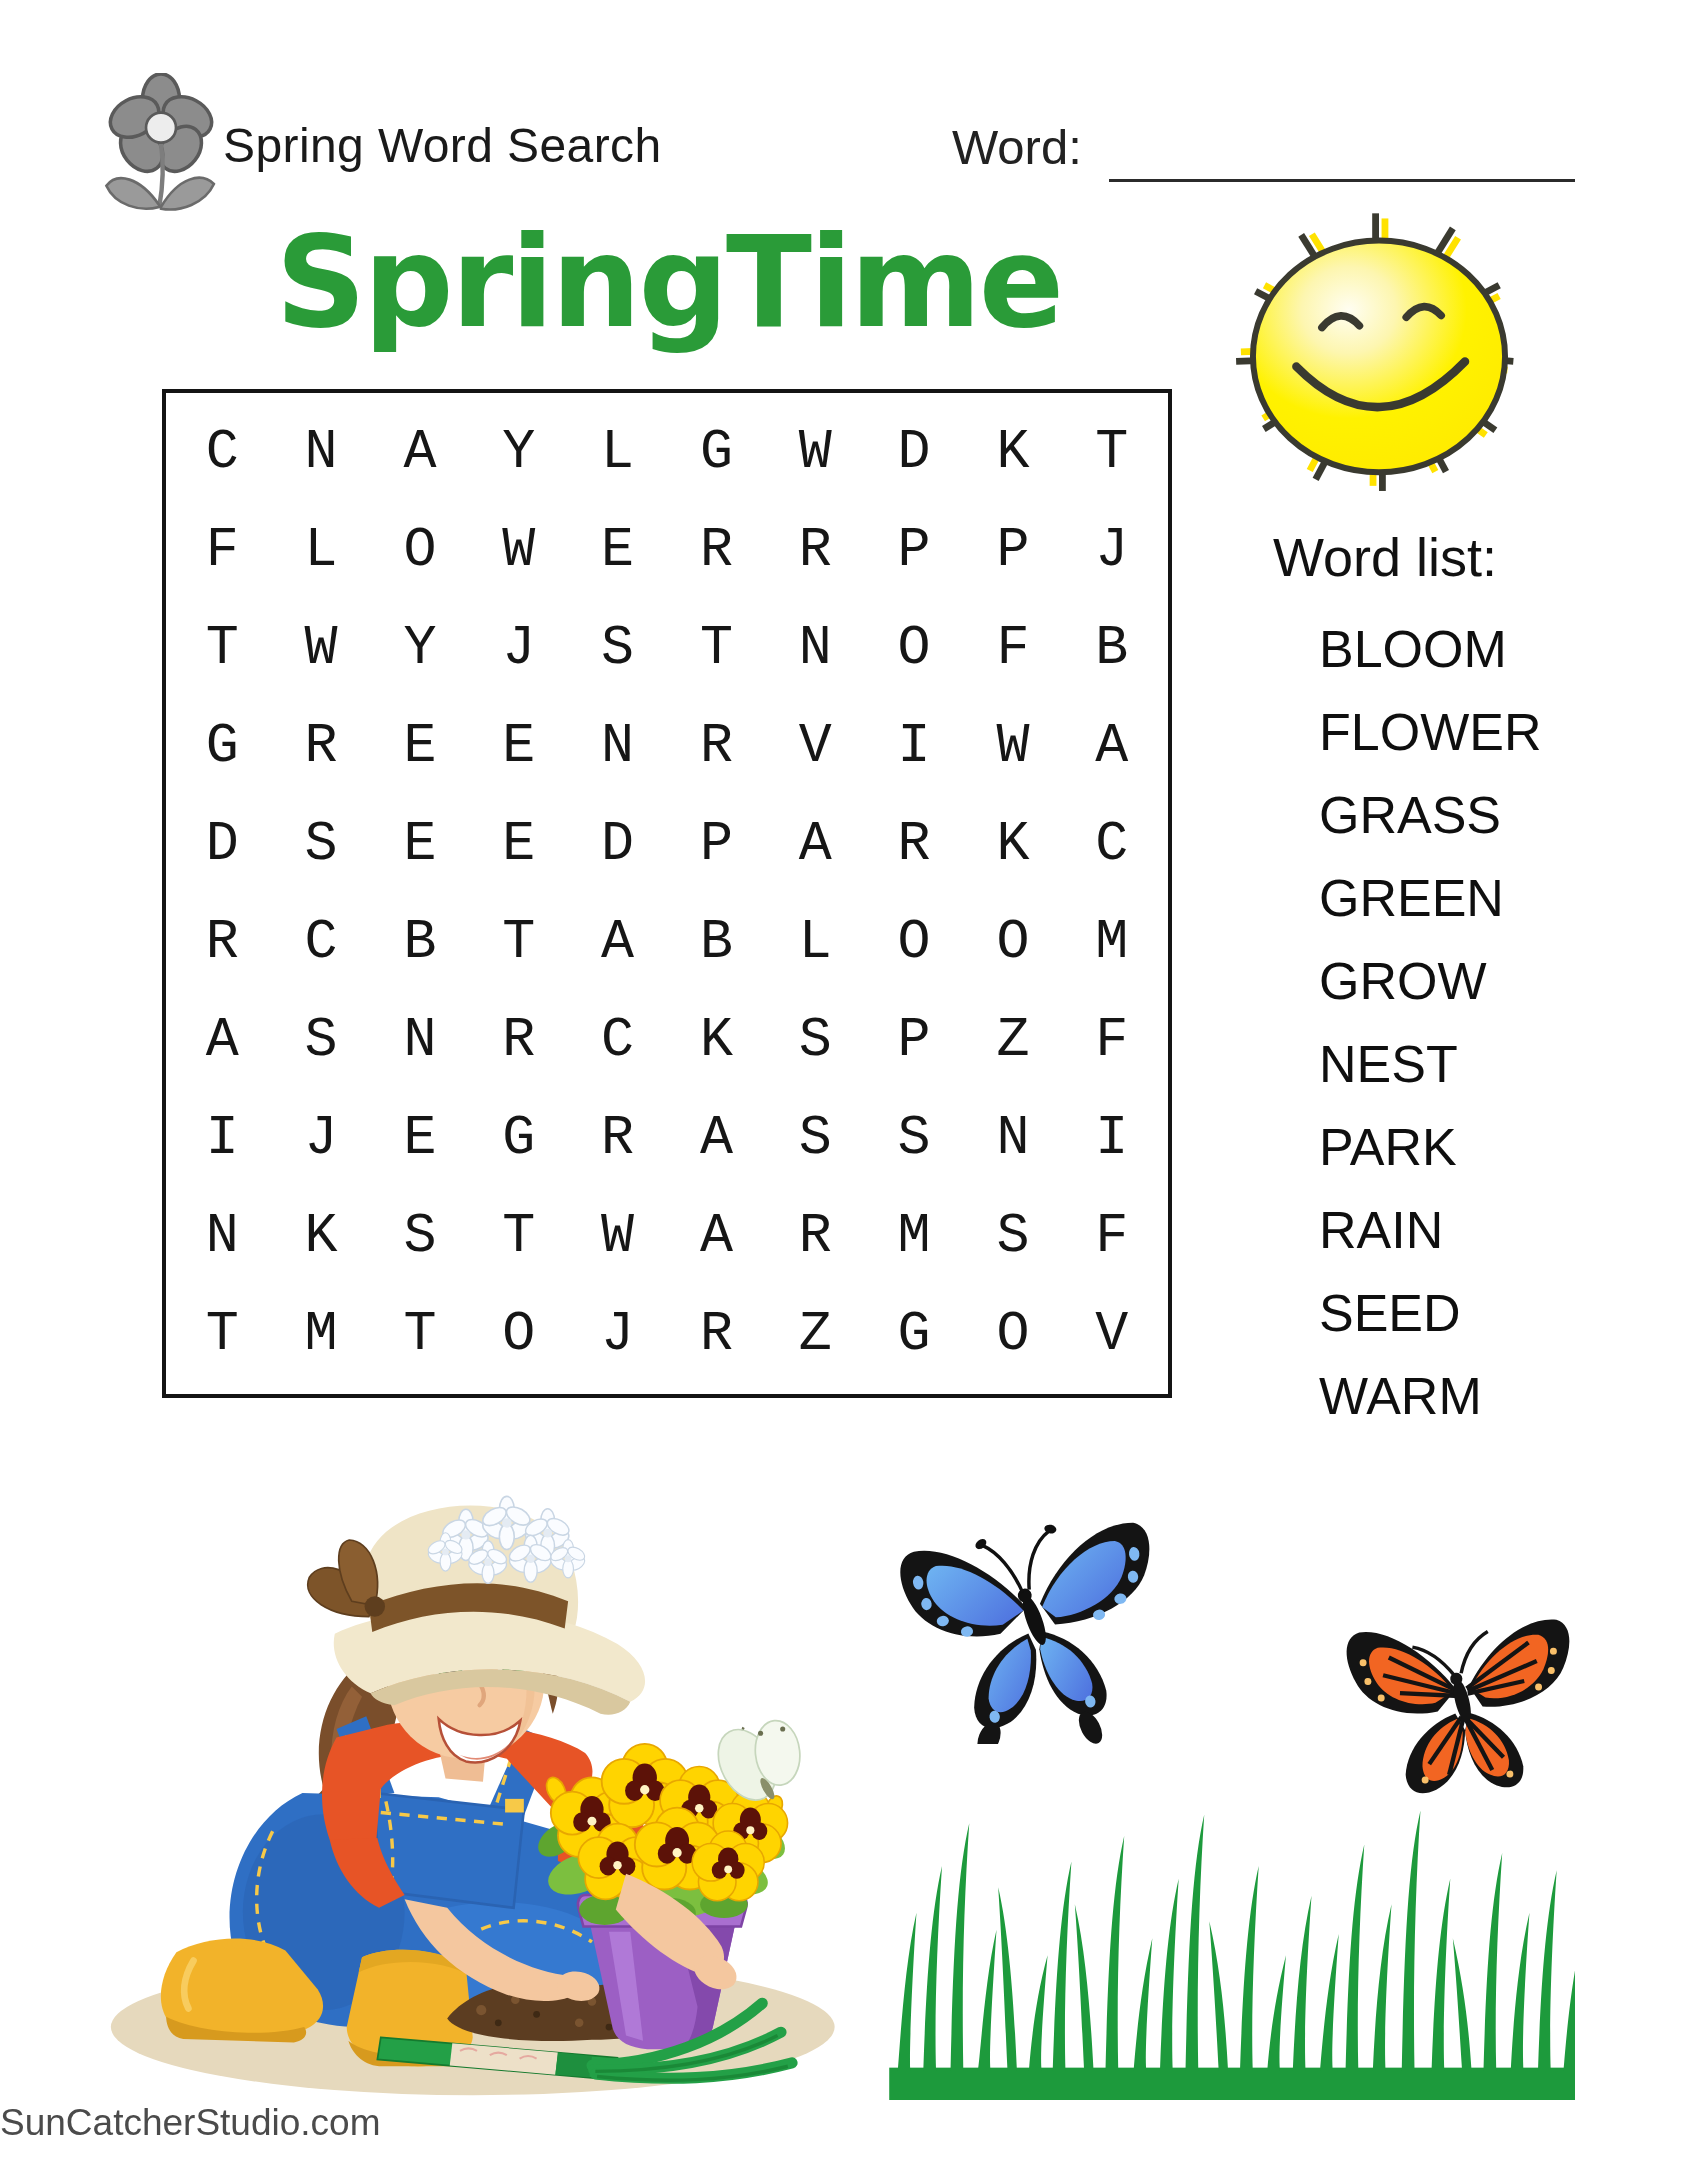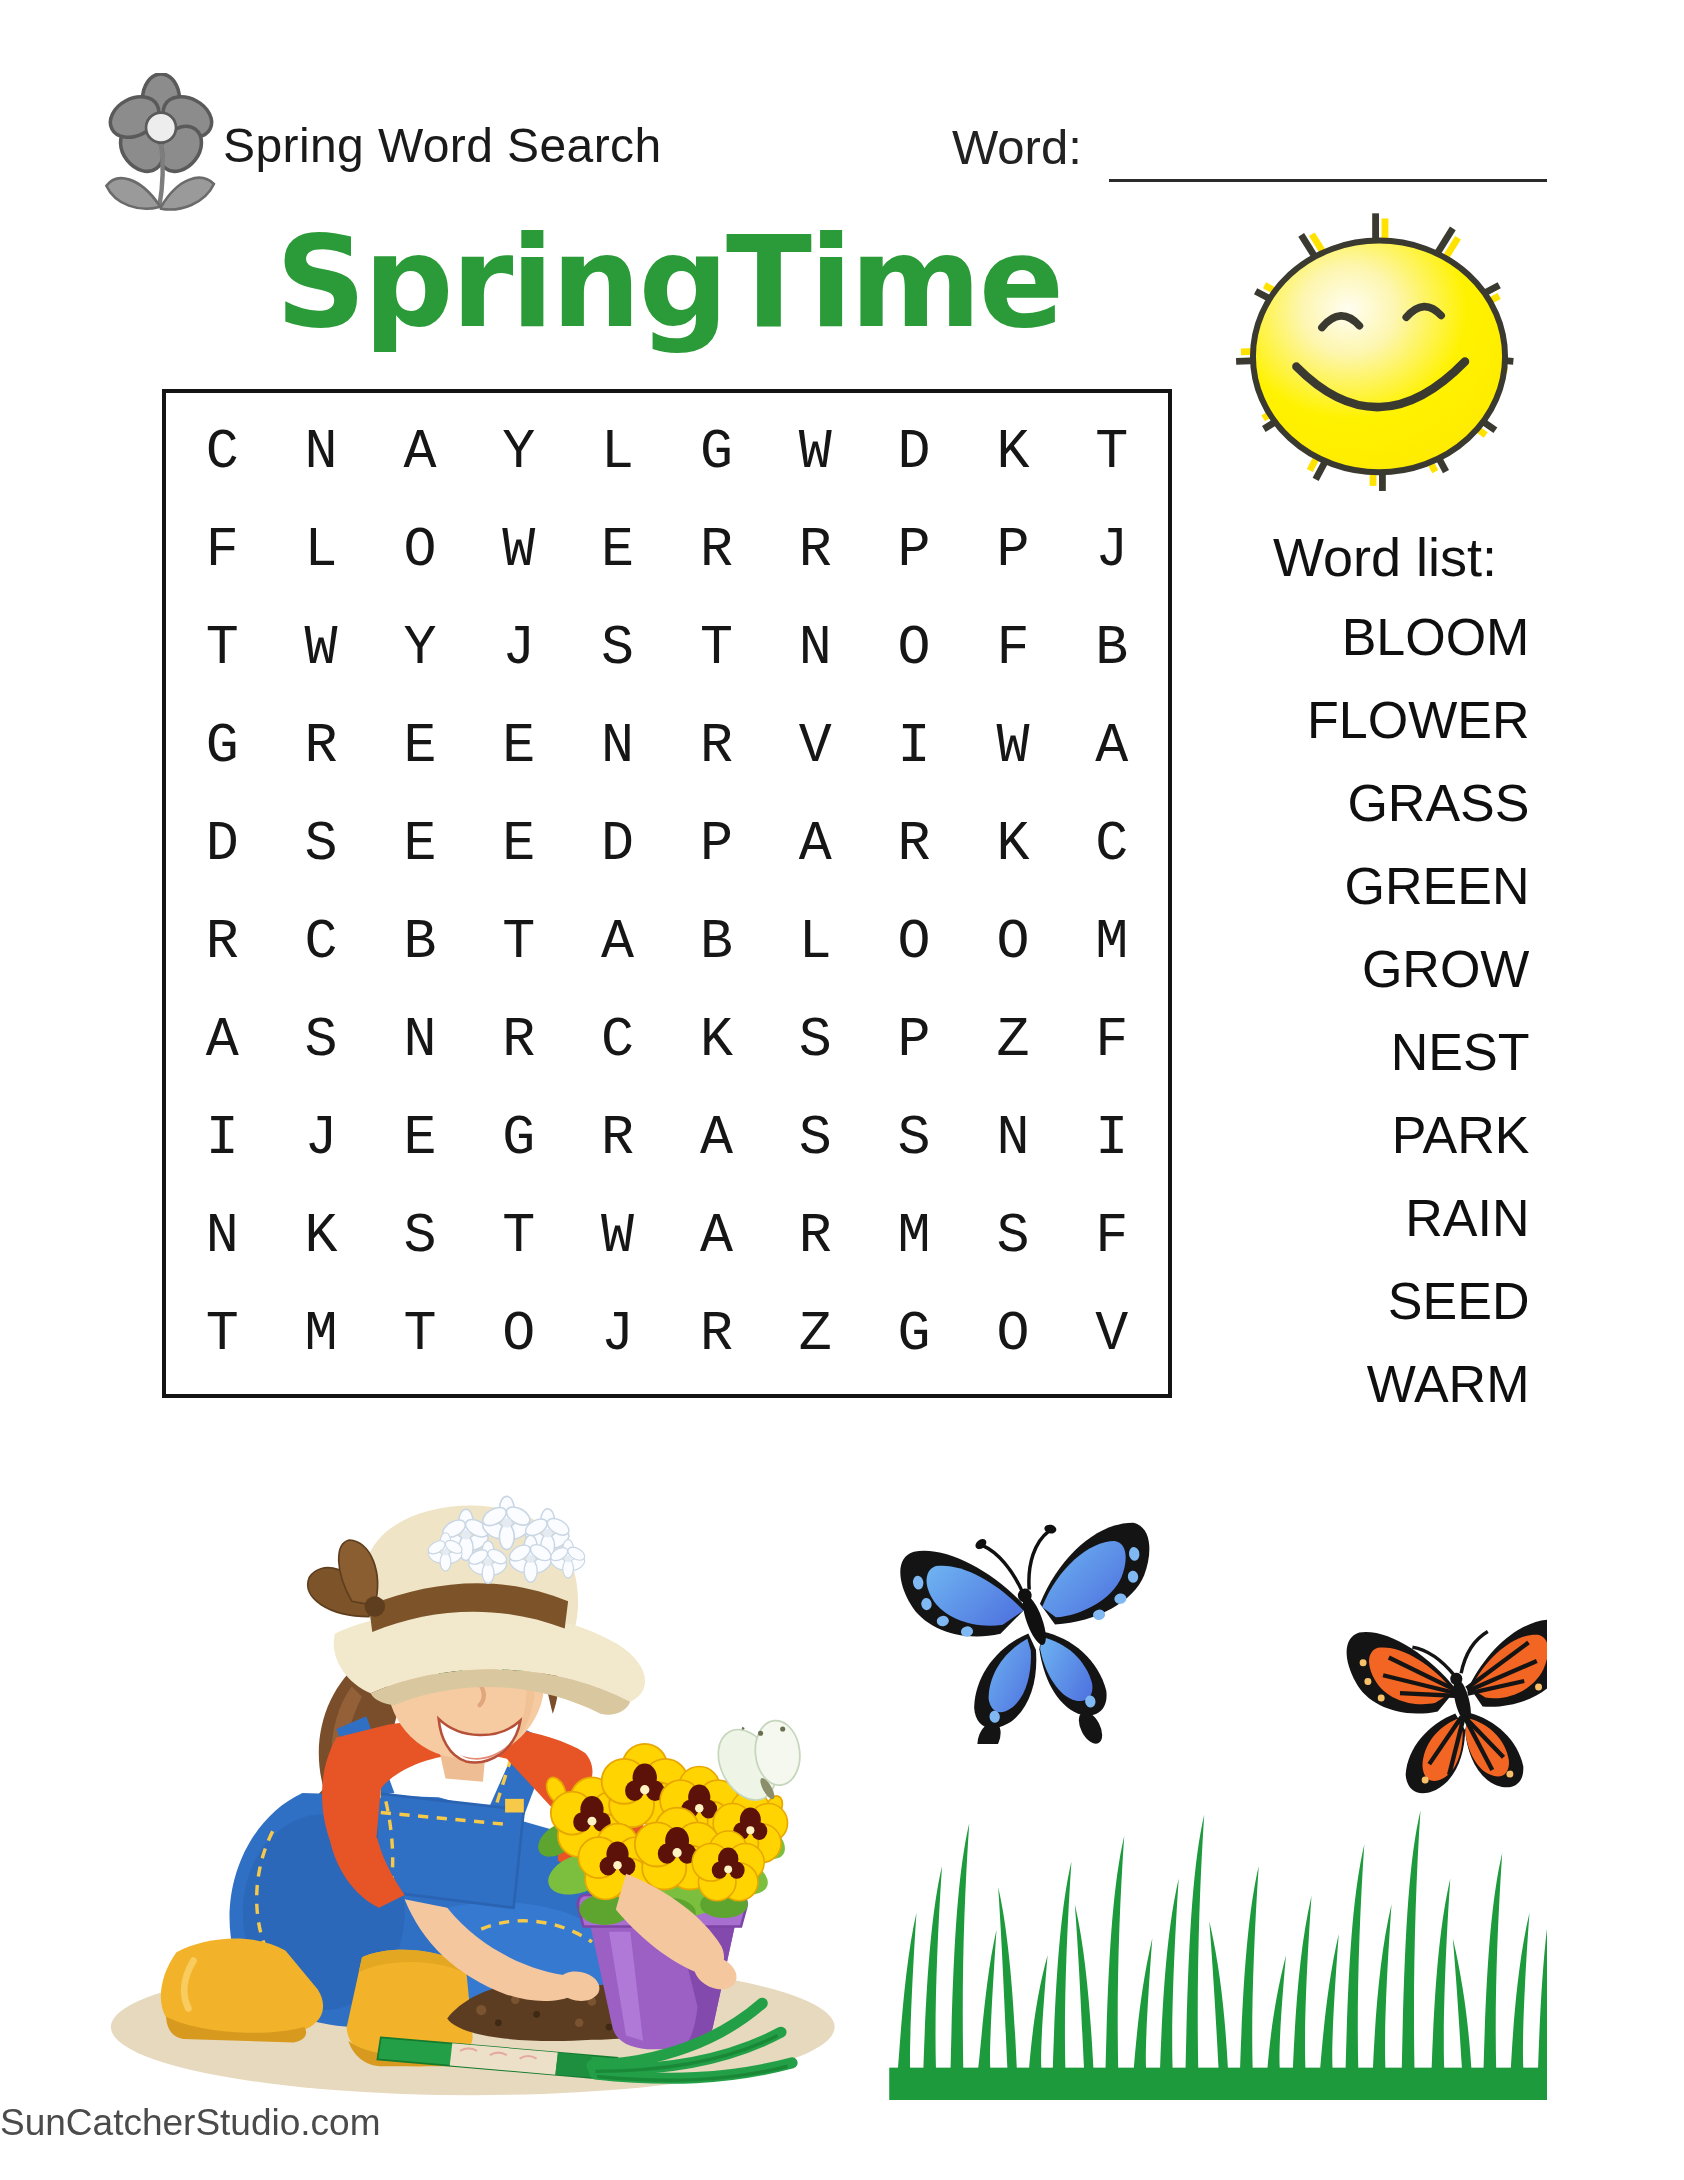--- a/index.html
+++ b/index.html
@@ -1,17 +1,17 @@
 <!DOCTYPE html>
 <html style="font-size:13.6px"><head>
 <meta charset="utf-8">
 <style>
   html,body{margin:0;padding:0;background:#fff;}
   .sheet{position:relative;width:1547px;height:2181px;background:#ffffff;overflow:hidden;
-         font-family:"Liberation Sans",sans-serif;color:#141414;}
+         font-family:"Liberation Sans",sans-serif;color:#141414;padding-left:28px;}
   .abs{position:absolute;}
 
   
   .ws-title{left:223px;top:118px;font-size:48px;font-weight:500;color:#1a1a1a;letter-spacing:0.4px;}
   .name-label{left:952px;top:119px;font-size:49px;font-weight:400;color:#222;}
   .name-line{left:1109px;top:131px;width:475px;height:48px;border-bottom:3.4px solid #2b2b2b;}
 
   
   .puzzle-title{left:264px;top:215px;width:809px;text-align:center;
     font-family:"DejaVu Sans",sans-serif;font-weight:800;font-size:126px;line-height:136px;
@@ -19,21 +19,21 @@
 
   
   .grid-box{left:162px;top:389px;width:1010px;height:1009px;border:4.3px solid #141414;box-sizing:border-box;}
   .cells{width:100%;height:100%;display:grid;grid-template-columns:repeat(10,1fr);
     grid-template-rows:repeat(10,1fr);padding:10.2px 6.8px;box-sizing:border-box;}
   .cell{display:flex;align-items:center;justify-content:center;
     font-family:"Liberation Mono","DejaVu Sans Mono",monospace;font-size:55px;font-weight:400;color:#161616;}
 
   
   .wl-label{left:1261px;top:526px;font-size:54px;font-weight:400;color:#111;margin-left:12px;}
-  .wl-words{left:1307px;top:596px;list-style:none;margin:0;padding:0;text-align:right;}
+  .wl-words{left:1307px;top:596px;list-style:none;margin:12px;padding:0;}
   .wl-words li{font-size:52px;line-height:83px;font-weight:400;color:#0f0f0f;}
 
   
   .footer{left:0;top:2102px;width:100%;text-align:left;font-size:37px;color:#4b4b4b;}
 
   svg{display:block;}
 </style>
 </head>
 <body>
 

